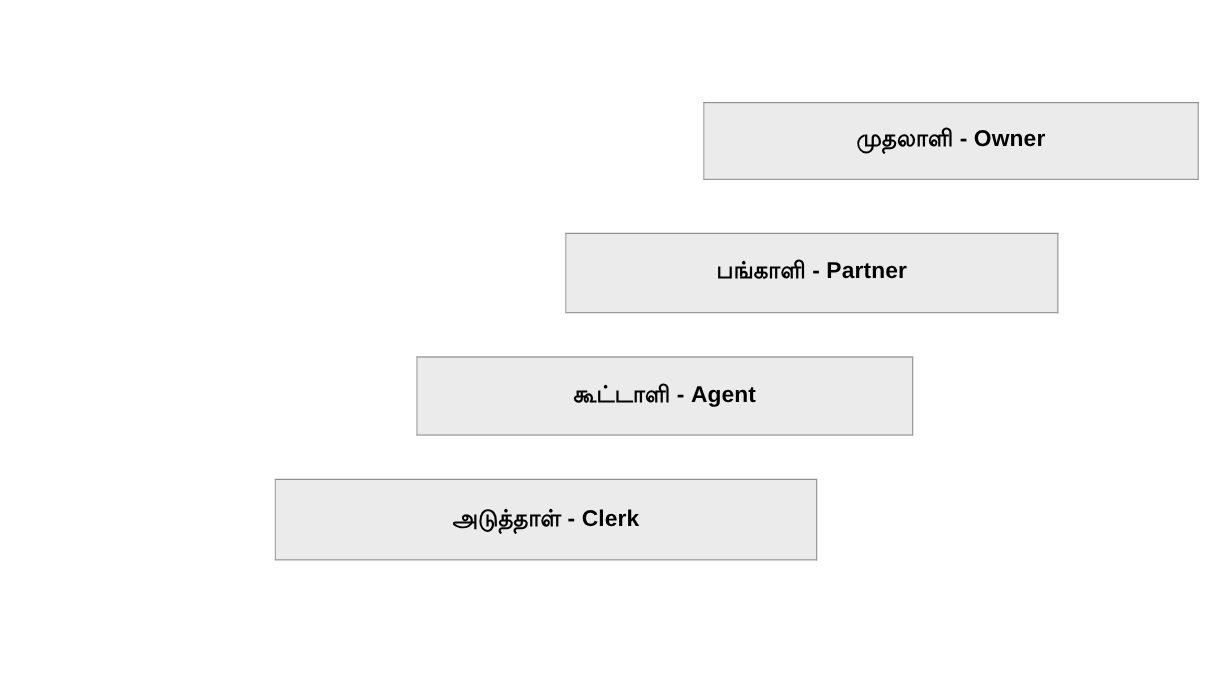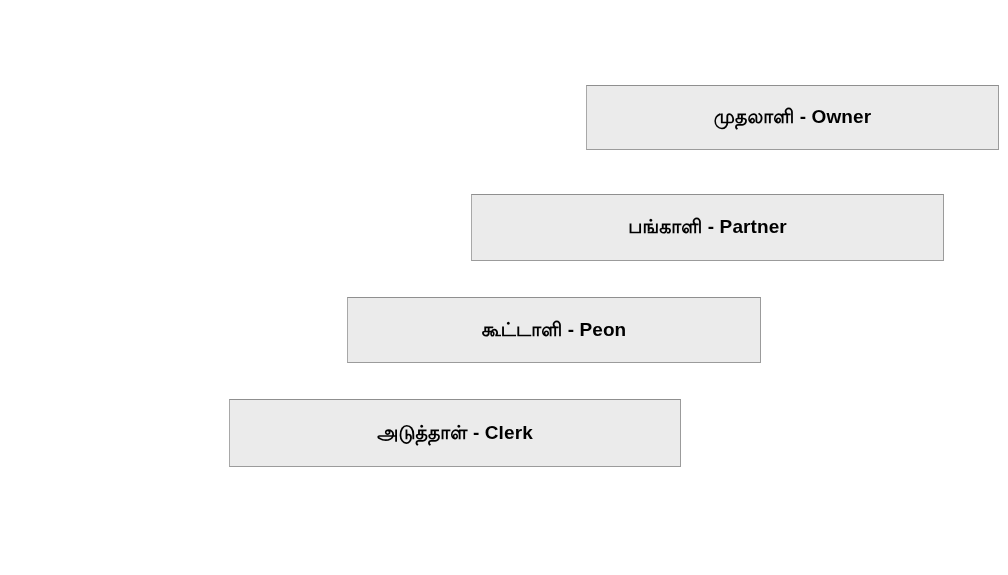--- a/index.html
+++ b/index.html
@@ -36,40 +36,40 @@
     font-family: "Liberation Sans", "DejaVu Sans", sans-serif;
     font-weight: bold;
     font-size: 19px;
     line-height: 1.2;
     color: #000000;
     letter-spacing: 0.1px;
     white-space: nowrap;
   }
   
   .level-0 { left: 586px; top: 85px;  width: 413px; height: 65px; }
-  .level-1 { left: 471px; top: 194px; width: 473px; height: 67px; }
+  .level-1 { left: 471px; top: 194px; width: 411px; height: 67px; }
   .level-2 { left: 347px; top: 297px; width: 414px; height: 66px; }
   .level-3 { left: 229px; top: 399px; width: 452px; height: 68px; }
   .level-4 { left: 27px;  top: 500px; width: 353px; height: 70px; }
 </style>
 </head>
 <body>
 
 <div id="stage">
 
   <div class="step-box level-0">
     <span class="step-label">முதலாளி - Owner</span>
   </div>
 
   <div class="step-box level-1">
     <span class="step-label">பங்காளி - Partner</span>
   </div>
 
   <div class="step-box level-2">
-    <span class="step-label">கூட்டாளி - Peon</span>
+    <span class="step-label">கூட்டாளி - Agent</span>
   </div>
 
   <div class="step-box level-3">
     <span class="step-label">அடுத்தாள் - Clerk</span>
   </div>
 
 
 </div>
 
 </body></html>

